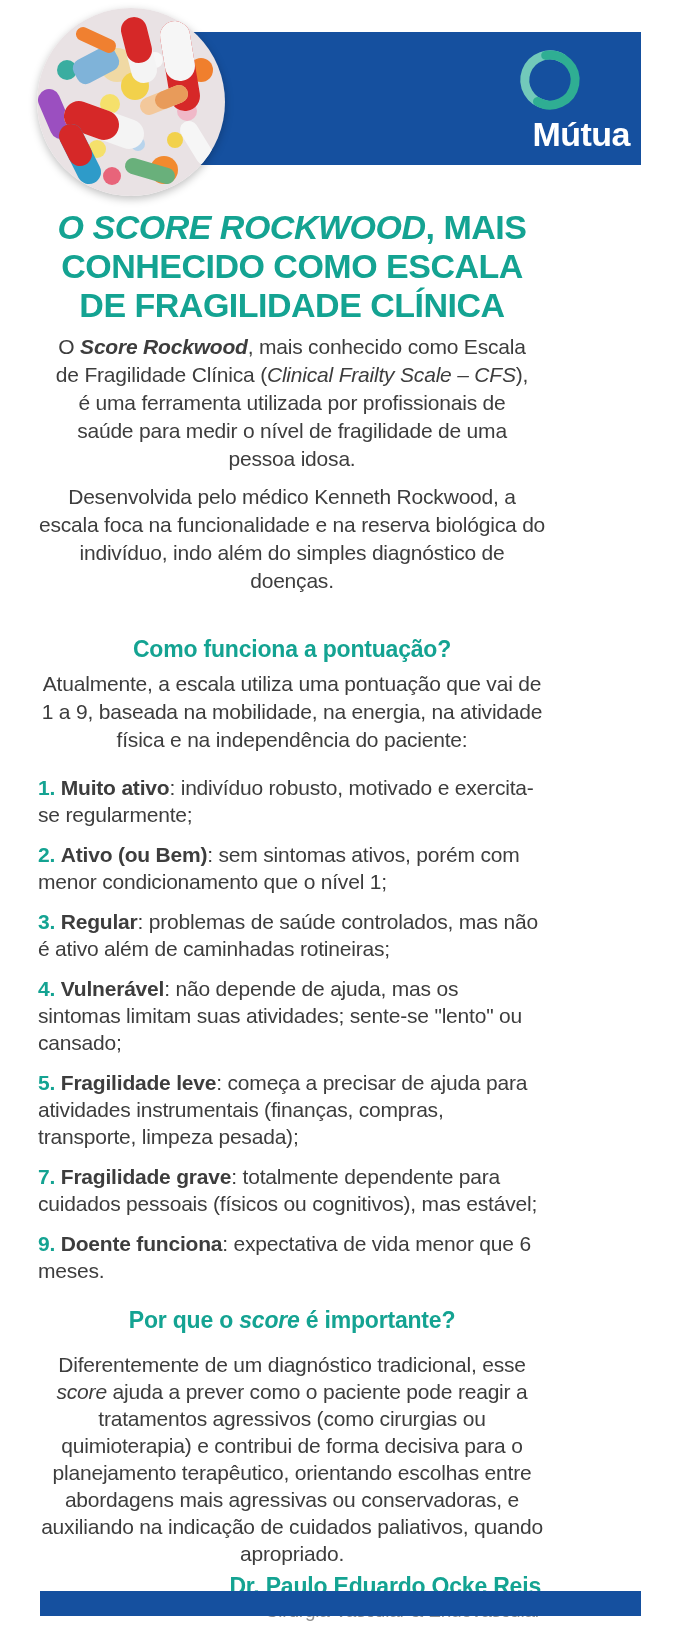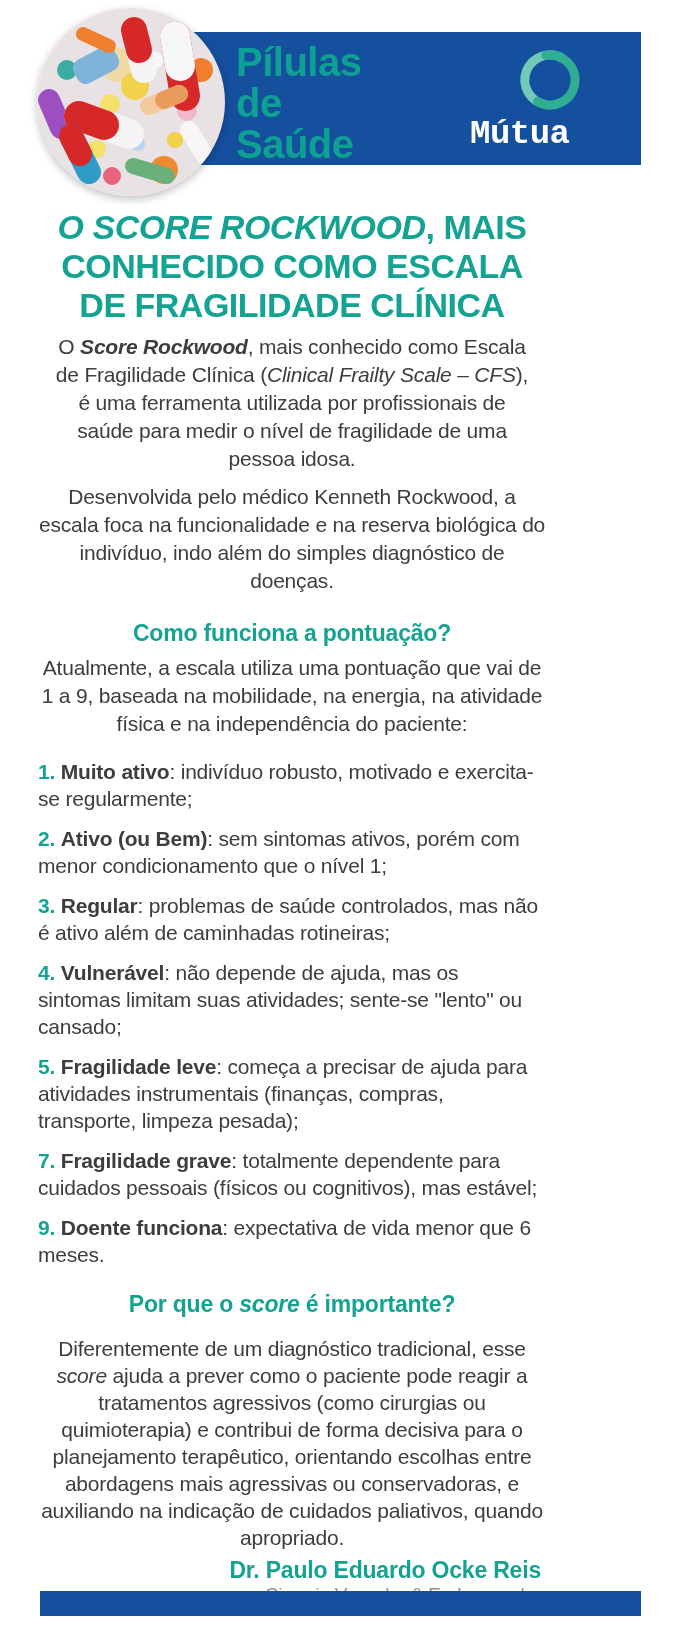--- a/index.html
+++ b/index.html
@@ -11,34 +11,34 @@
   .banner{position:absolute;left:163px;top:32px;width:478px;height:133px;background:#15509f;}
   .pills-circle{
     position:absolute;left:37px;top:8px;width:188px;height:188px;border-radius:50%;
     overflow:hidden;box-shadow:0 3px 8px rgba(0,0,0,.25);
   }
   .pills-circle svg{display:block;}
   .brand{
     position:absolute;left:236px;top:42px;
     font-size:40px;line-height:41px;font-weight:bold;color:#0ea193;letter-spacing:-0.5px;
   }
-  .logo{position:absolute;left:470px;top:44px;width:160px;text-align:left;font-family:Liberation Mono, monospace;}
+  .logo{position:absolute;left:470px;top:44px;width:160px;text-align:right;}
   .logo-mark{display:block;margin:0 auto;}
   .logo-word{color:#ffffff;font-weight:bold;font-size:34px;line-height:36px;margin-top:2px;letter-spacing:-0.5px;}
   
   .content{position:absolute;left:0;top:198px;width:584px;}
   .title{
     padding:10px 28px 0 28px;text-align:center;color:#14a392;
     font-size:34px;line-height:39px;font-weight:bold;letter-spacing:-0.5px;
   }
   .para{font-size:21px;line-height:28px;text-align:center;letter-spacing:-0.2px;}
   .p1{margin-top:8px;padding:0 55px;}
   .p2{margin-top:10px;padding:0 38px;}
   .section-heading{
-    margin-top:24px;text-align:center;color:#14a392;
+    margin-top:40px;text-align:center;color:#14a392;
     font-size:23px;line-height:29px;font-weight:bold;letter-spacing:-0.2px;
   }
   .p3{margin-top:6px;padding:0 40px;}
   .score-list{margin-top:20px;padding:0 46px 0 38px;}
   .score-item{font-size:21px;line-height:27px;margin-bottom:13px;text-align:left;letter-spacing:-0.2px;}
   .score-num{color:#14a392;font-weight:bold;}
   .score-label{font-weight:bold;color:#3d3d3d;}
   .h-importance{margin-top:22px;}
   .p4{margin-top:16px;padding:0 40px;line-height:27px;}
   .signature{margin-top:6px;padding-right:43px;text-align:right;}
@@ -92,25 +92,20 @@
       <line x1="34" y1="128" x2="43" y2="146" stroke="#d62828" stroke-width="24" stroke-linecap="round"></line>
 
       <line x1="96" y1="158" x2="130" y2="168" stroke="#69b07b" stroke-width="16" stroke-linecap="round"></line>
 
       <line x1="152" y1="122" x2="168" y2="148" stroke="#f6f6f6" stroke-width="18" stroke-linecap="round"></line>
       <circle cx="138" cy="132" r="8" fill="#f2d14b"></circle>
       <circle cx="75" cy="168" r="9" fill="#e8647a"></circle>
     </svg>
   </div>
 
-  <div class="brand">
-    <div>Pílulas</div>
-    <div>de</div>
-    <div>Saúde</div>
-  </div>
 
   <div class="logo">
     <svg class="logo-mark" width="70" height="70" viewBox="0 0 70 70">
       <path d="M 47.5 14.4 A 25 25 0 1 0 30.7 60.6" fill="none" stroke="#72c9ba" stroke-width="9" stroke-linecap="round"></path>
       <path d="M 30.7 11.4 A 25 25 0 1 1 22.5 57.6" fill="none" stroke="#2fae93" stroke-width="9" stroke-linecap="round"></path>
     </svg>
     <div class="logo-word">Mútua</div>
   </div>
 
   <div class="content">

